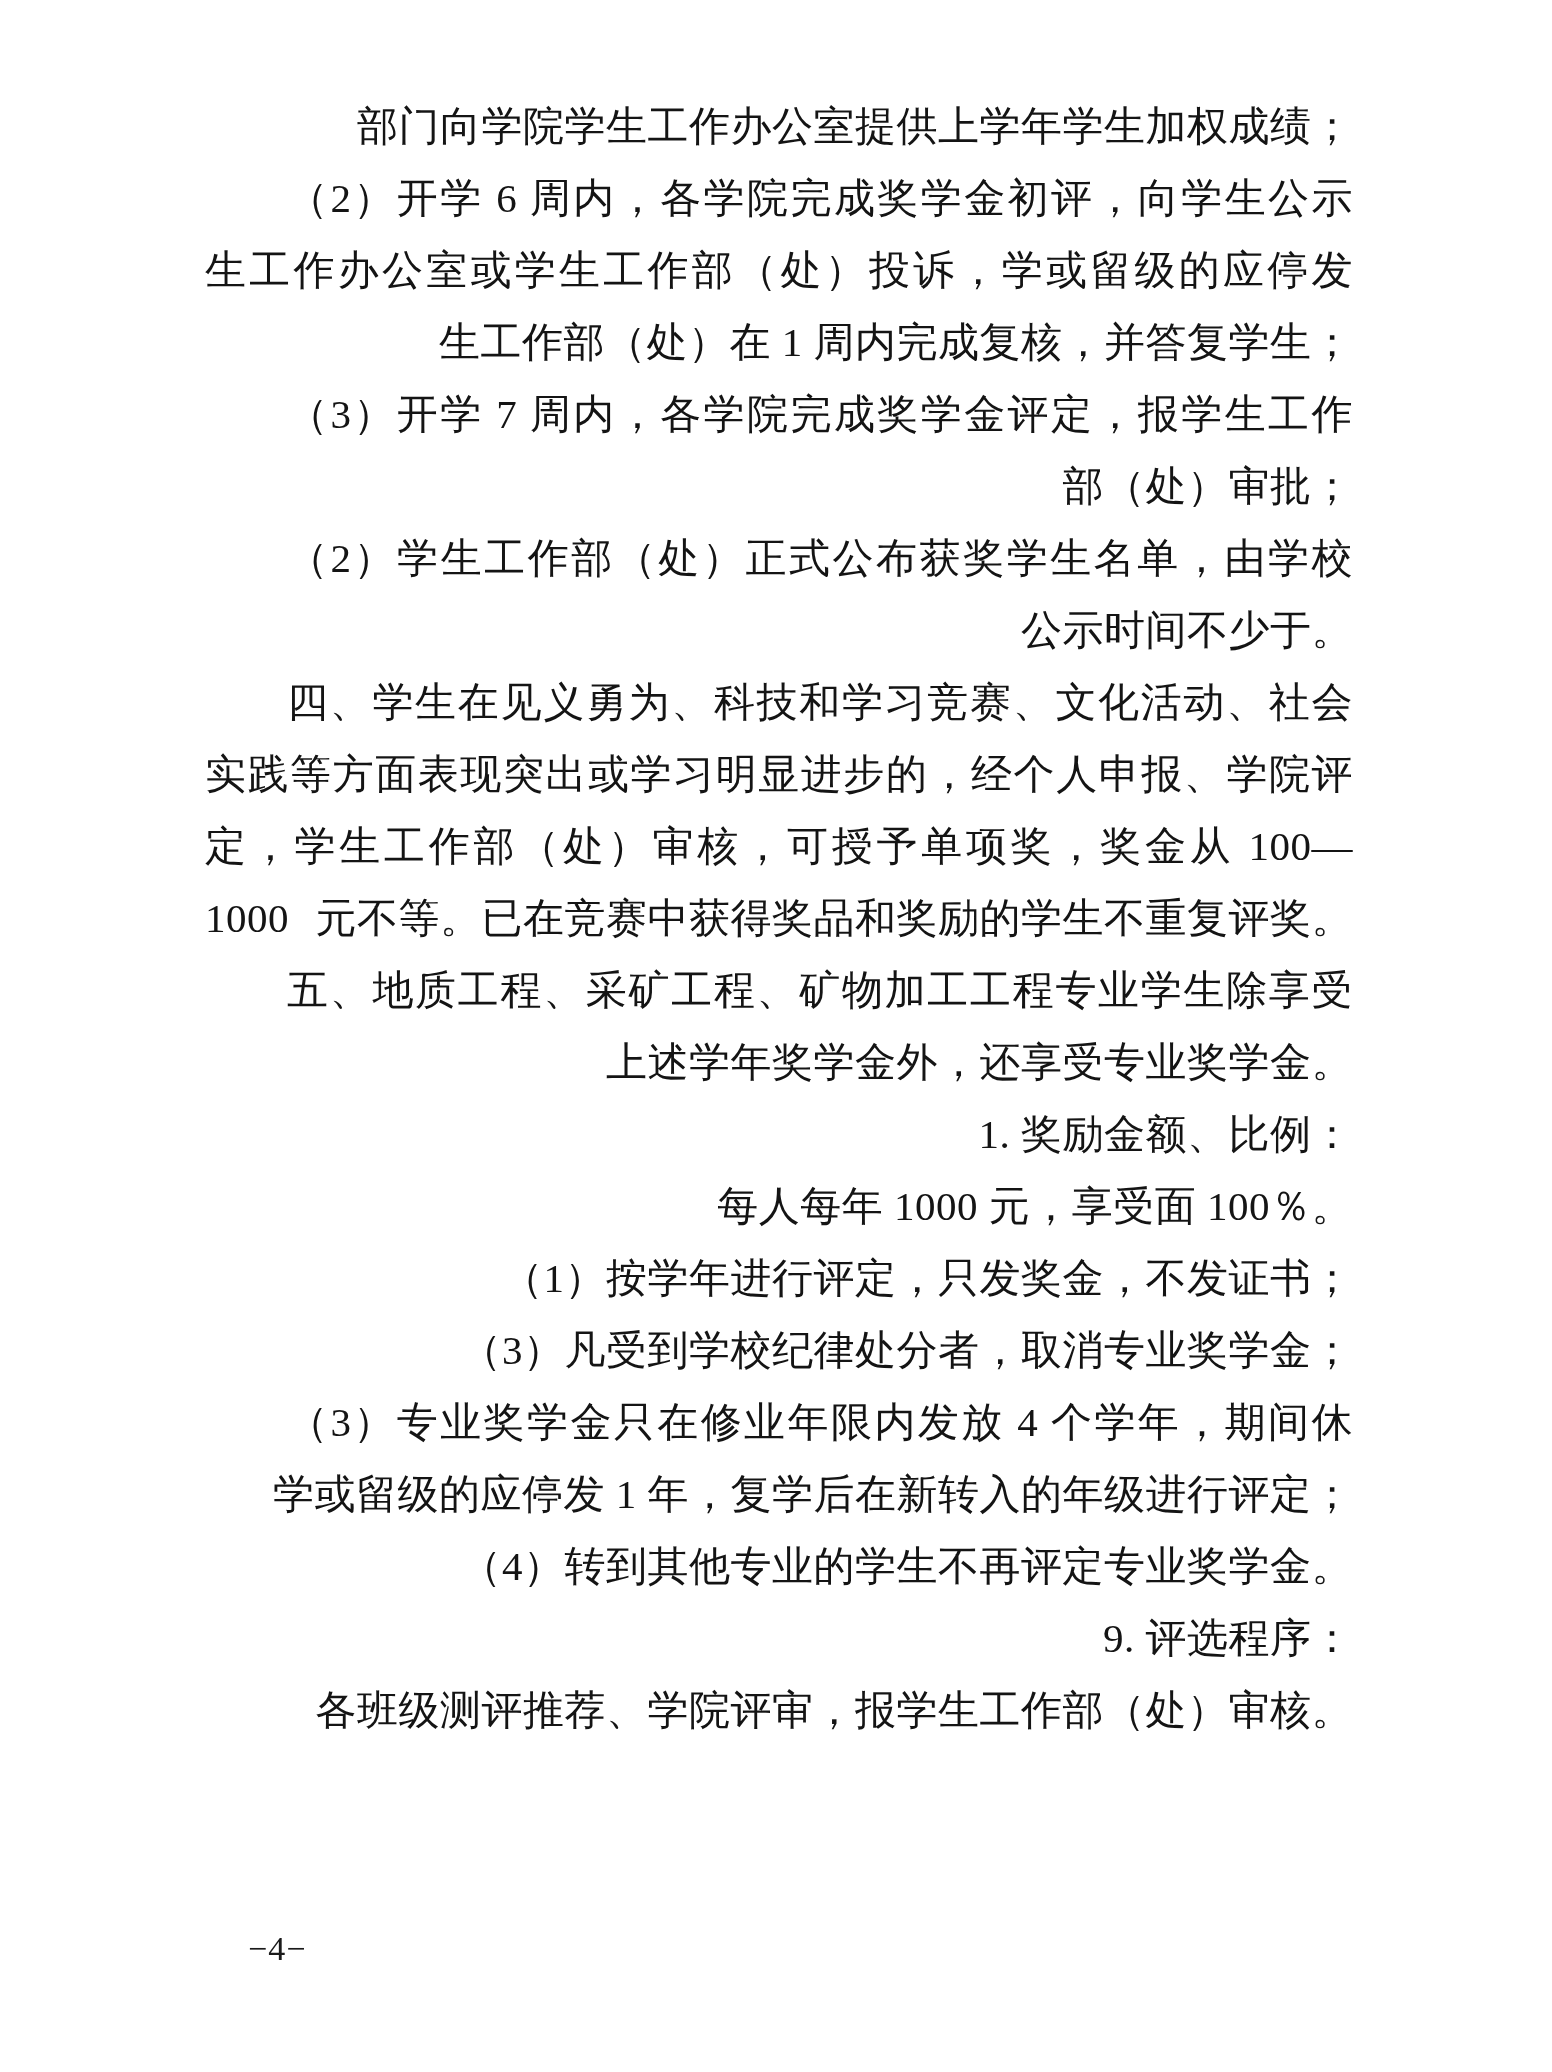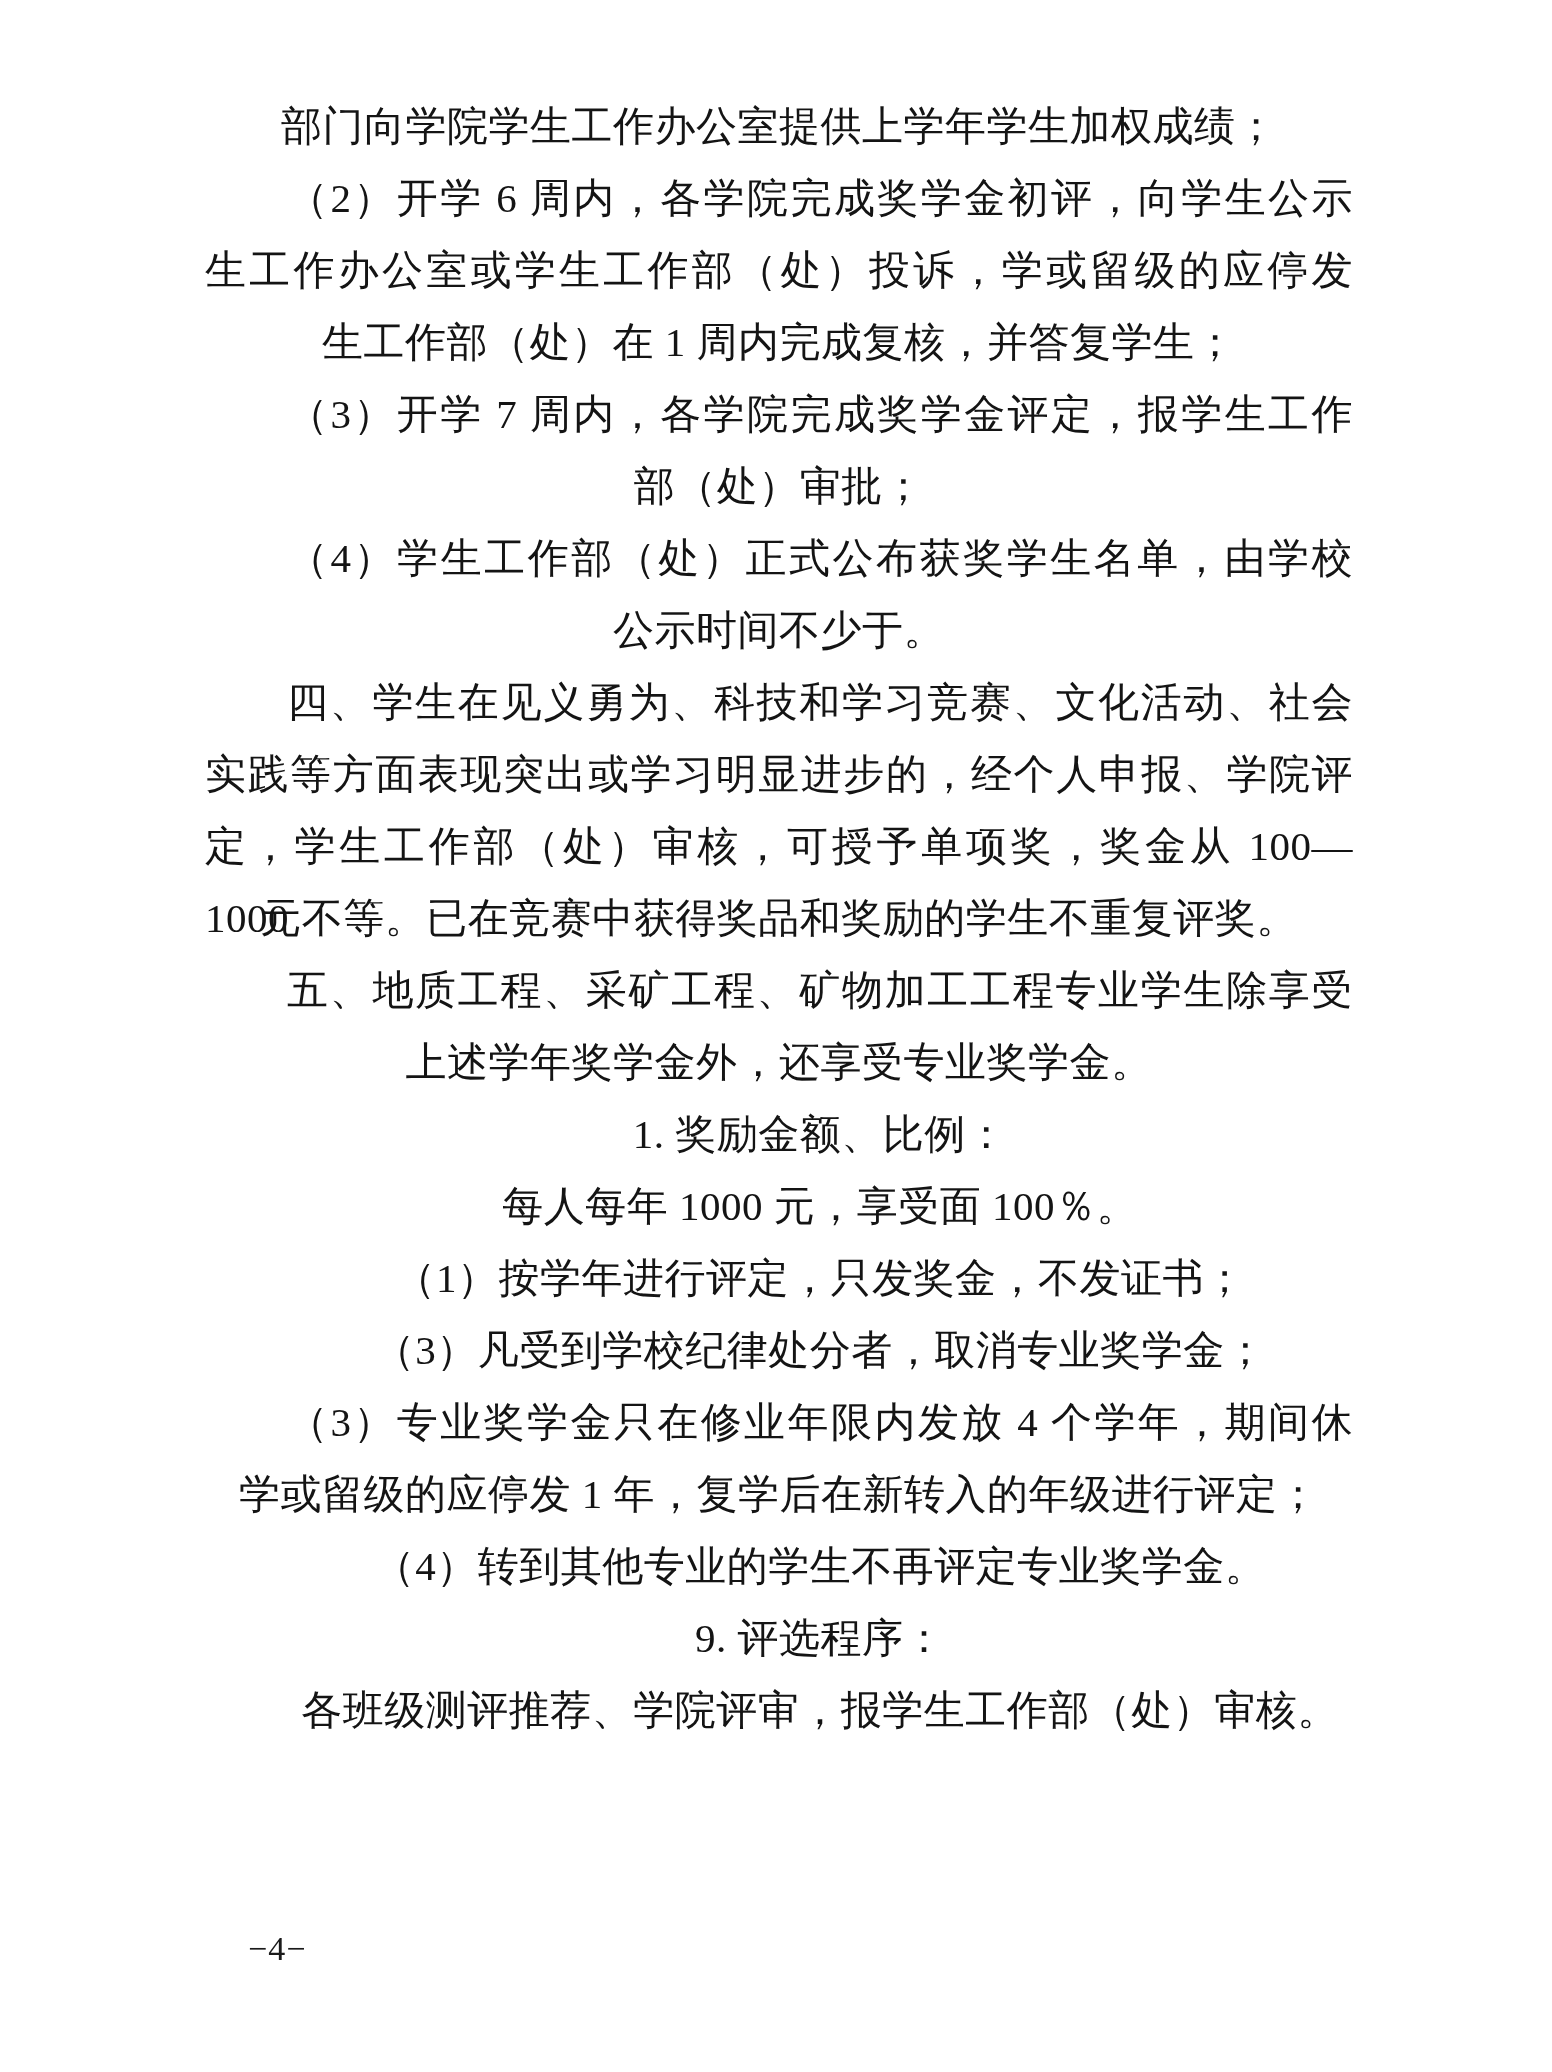--- a/index.html
+++ b/index.html
@@ -24,21 +24,21 @@
     position: absolute;
     left: 205px;
     top: 90px;
     width: 1148px;
   }
   .ln {
     font-size: 41px;
     height: 72px;
     line-height: 72px;
     letter-spacing: 0.5px;
-    text-align: center;
+    text-align: right;
   }
   .ln.ind {
     text-indent: 2em;
   }
   .ln.fill {
     text-align: justify;
     text-align-last: justify;
     text-justify: inter-character;
   }
   .ln.plain {
@@ -59,21 +59,21 @@
 
 <div class="doc-page">
 
   <div class="doc-body">
     <div class="ln plain">部门向学院学生工作办公室提供上学年学生加权成绩；</div>
     <div class="ln ind fill">（2）开学 6 周内，各学院完成奖学金初评，向学生公示</div>
     <div class="ln fill">生工作办公室或学生工作部（处）投诉，学或留级的应停发</div>
     <div class="ln plain">生工作部（处）在 1 周内完成复核，并答复学生；</div>
     <div class="ln ind fill">（3）开学 7 周内，各学院完成奖学金评定，报学生工作</div>
     <div class="ln plain">部（处）审批；</div>
-    <div class="ln ind fill">（4）学生工作部（处）正式公布获奖学生名单，由学校</div>
+    <div class="ln ind fill">（2）学生工作部（处）正式公布获奖学生名单，由学校</div>
     <div class="ln plain">公示时间不少于。</div>
     <div class="ln ind fill">四、学生在见义勇为、科技和学习竞赛、文化活动、社会</div>
     <div class="ln fill">实践等方面表现突出或学习明显进步的，经个人申报、学院评</div>
     <div class="ln fill">定，学生工作部（处）审核，可授予单项奖，奖金从 100—1000</div>
     <div class="ln plain">元不等。已在竞赛中获得奖品和奖励的学生不重复评奖。</div>
     <div class="ln ind fill">五、地质工程、采矿工程、矿物加工工程专业学生除享受</div>
     <div class="ln plain">上述学年奖学金外，还享受专业奖学金。</div>
     <div class="ln ind plain">1. 奖励金额、比例：</div>
     <div class="ln ind plain">每人每年 1000 元，享受面 100％。</div>
     <div class="ln ind plain">（1）按学年进行评定，只发奖金，不发证书；</div>

